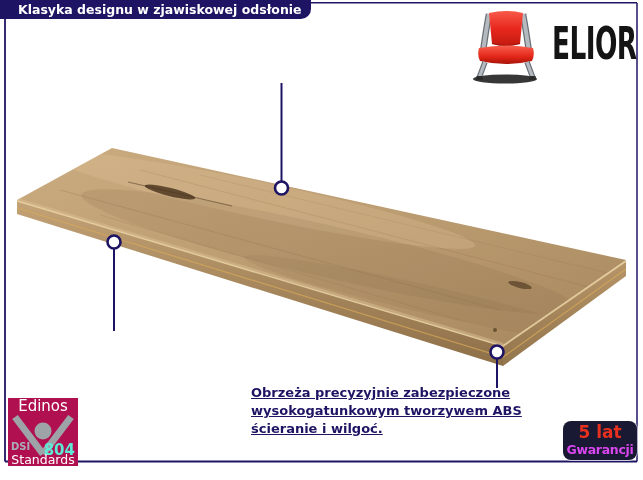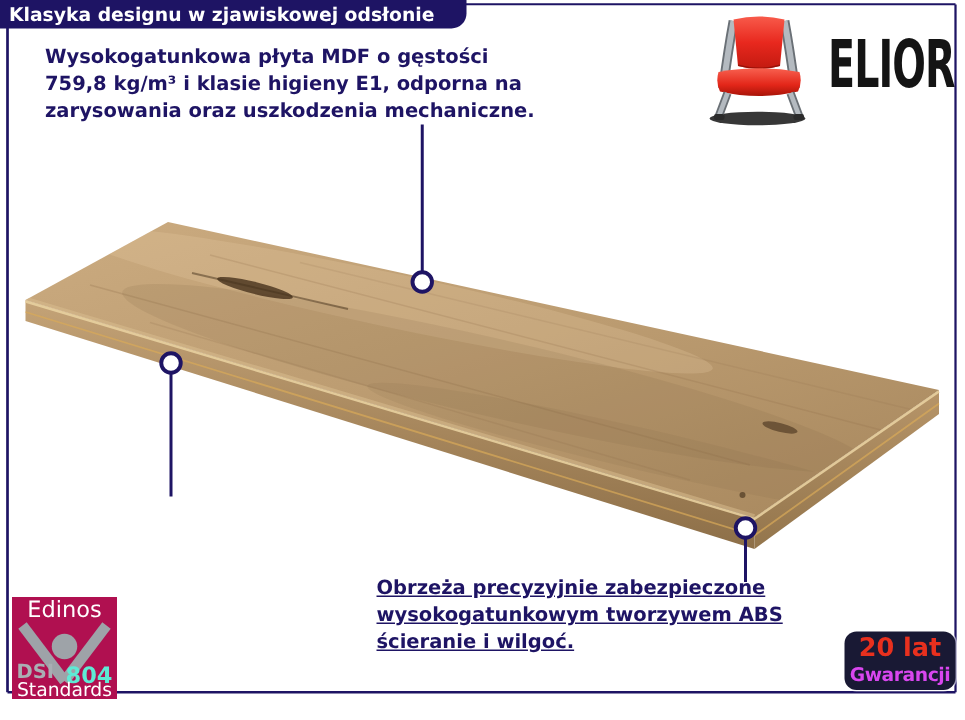--- a/index.html
+++ b/index.html
@@ -4,40 +4,40 @@
 <style>
   html,body{margin:0;padding:0;background:#fff;}
   #stage{position:relative;width:643px;height:480px;background:#fff;overflow:hidden;
          font-family:"DejaVu Sans","Liberation Sans",sans-serif;}
   
   #art{position:absolute;left:0;top:0;width:643px;height:480px;z-index:1;}
   
   .topbar{position:absolute;left:0;top:0;width:311px;height:19px;box-sizing:border-box;
           background:var(--navy,#1e1464);border-bottom-right-radius:10px;
           color:#fff;font-weight:bold;font-size:12.5px;line-height:19px;
-          padding-left:6px;white-space:nowrap;z-index:3;}
+          padding-left:18px;white-space:nowrap;z-index:3;}
   
   .callout{position:absolute;color:var(--navy,#1e1464);font-weight:bold;
            font-size:13px;line-height:18px;white-space:nowrap;z-index:2;}
   #callout-material{left:30px;top:30px;}
   #callout-decor{left:35px;top:327px;}
   #callout-edges{left:251px;top:384px;text-decoration:underline;}
   
   #brand{position:absolute;left:468px;top:10px;width:170px;height:78px;z-index:2;}
   #brand-chair{position:absolute;left:0;top:0;width:76px;height:76px;}
   #brand-text{position:absolute;left:84px;top:12px;font-weight:bold;font-size:44px;
               line-height:1;color:#141414;letter-spacing:-1px;
               transform:scaleX(.60);transform-origin:left top;}
   
   #cert{position:absolute;left:8px;top:398px;width:70px;height:68px;
         background:var(--magenta,#b01050);z-index:3;}
   #cert .brand{position:absolute;left:0;top:0;width:100%;text-align:center;
                color:#fff;font-weight:normal;font-size:15px;line-height:17px;}
   #cert svg{position:absolute;left:0;top:0;}
-  #cert .dsi{position:absolute;left:3px;top:43px;color:#a9aeb3;font-weight:bold;font-size:13px;}
+  #cert .dsi{position:absolute;left:3px;top:43px;color:#a9aeb3;font-weight:bold;font-size:10px;}
   #cert .n804{position:absolute;right:3px;top:43px;color:#5eead4;font-weight:bold;font-size:15px;}
   #cert .std{position:absolute;left:0;bottom:0;width:100%;text-align:center;
              color:#fff;font-weight:normal;font-size:12.5px;line-height:13px;}
   
   #warranty{position:absolute;left:563px;top:421px;width:74px;height:39px;
             background:var(--badge_navy,#191934);border-radius:8px;
             box-shadow:0 0 0 1px rgba(255,255,255,.55);text-align:center;z-index:3;}
   #warranty .v{color:var(--red,#e8301e);font-weight:bold;font-size:17px;line-height:19px;margin-top:2px;}
   #warranty .l{color:#d946ef;font-weight:bold;font-size:12.5px;line-height:15px;letter-spacing:-.3px;}
 </style>
@@ -141,25 +141,20 @@
       <path d="M17,52 L11,68" stroke="#6a7076" stroke-width="5.5" fill="none"></path>
       <path d="M17,52 L11,68" stroke="#b4bac0" stroke-width="3.2" fill="none"></path>
       <path d="M59,52 L65,68" stroke="#6a7076" stroke-width="5.5" fill="none"></path>
       <path d="M59,52 L65,68" stroke="#b4bac0" stroke-width="3.2" fill="none"></path>
       <rect x="8" y="66" width="7" height="4" rx="1.5" fill="#2b2b2b"></rect>
       <rect x="61" y="66" width="7" height="4" rx="1.5" fill="#2b2b2b"></rect>
     </svg>
     <div id="brand-text">ELIOR</div>
   </div>
 
-  <div id="callout-material" class="callout">
-    <div>Wysokogatunkowa płyta MDF o gęstości</div>
-    <div>759,8 kg/m³ i klasie higieny E1, odporna na</div>
-    <div>zarysowania oraz uszkodzenia mechaniczne.</div>
-  </div>
 
 
   <div id="callout-edges" class="callout">
     <div>Obrzeża precyzyjnie zabezpieczone</div>
     <div>wysokogatunkowym tworzywem ABS</div>
     <div>ścieranie i wilgoć.</div>
   </div>
 
   <div id="cert">
     <div class="brand">Edinos</div>
@@ -167,17 +162,17 @@
       <path d="M7,19 L35,56" stroke="#9ea3a8" stroke-width="7" fill="none"></path>
       <path d="M63,19 L35,56" stroke="#9ea3a8" stroke-width="7" fill="none"></path>
       <circle cx="35" cy="33" r="8.5" fill="#9ea3a8"></circle>
     </svg>
     <div class="dsi">DSI</div>
     <div class="n804">804</div>
     <div class="std">Standards</div>
   </div>
 
   <div id="warranty">
-    <div class="v">20 lat</div>
+    <div class="v">5 lat</div>
     <div class="l">Gwarancji</div>
   </div>
 
 </div>
 
 </body></html>

